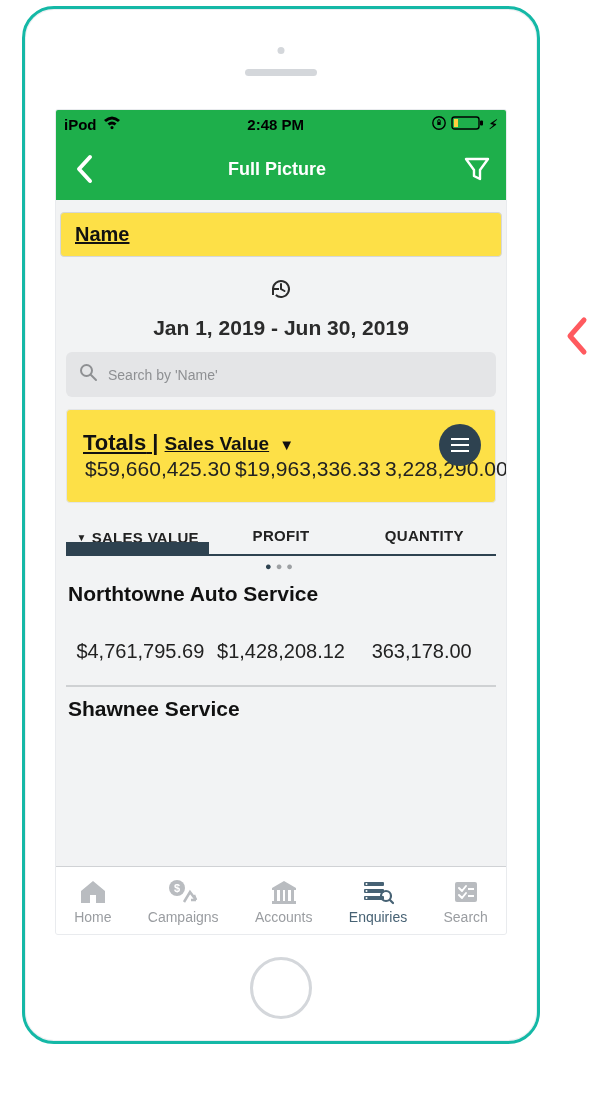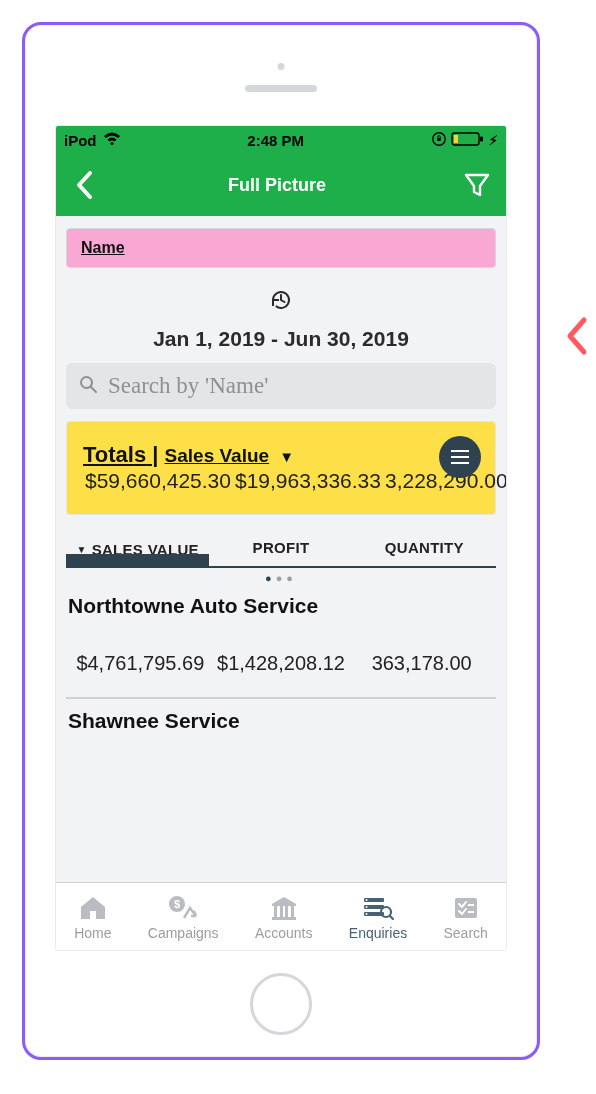--- a/index.html
+++ b/index.html
@@ -2,25 +2,25 @@
 <html><head>
 <meta charset="utf-8">
 <style>
   * { margin: 0; padding: 0; box-sizing: border-box; font-family: -apple-system, BlinkMacSystemFont, "Segoe UI", Helvetica, Arial, sans-serif; }
   body { background: #fff; width: 596px; height: 1094px; position: relative; }
 
   
   .phone {
     position: absolute;
     left: 22px;
-    top: 22px;
+    top: 6px;
     width: 518px;
     height: 1038px;
-    border: 3px solid #8b5cf6;
-    border-radius: 19px;
+    border: 3px solid #14b8a6;
+    border-radius: 32px;
     background: #fff;
     box-shadow: 0 0 0 1px #eceef1 inset;
   }
   .speaker-dot {
     position: absolute;
     top: 38px;
     left: 50%;
     transform: translateX(-50%);
     width: 7px; height: 7px;
     background: #d4d7db;
@@ -90,26 +90,26 @@
     flex: 1;
     text-align: center;
     margin-left: -8px;
   }
   .back-chev, .filter-ic { width: 34px; height: 34px; display: flex; align-items: center; justify-content: center; }
 
   
   .content { flex: 1; overflow: hidden; background: #f2f3f4; display: flex; flex-direction: column; }
 
   .name-card {
-    margin: 12px 10px 6px;
-    background: #f9a8d4;
+    margin: 12px 4px 6px;
+    background: #fde047;
     border: 1px solid #d5d7d9;
     border-radius: 4px;
     padding: 10px 14px;
-    font-size: 16px;
+    font-size: 20px;
     font-weight: 700;
     text-decoration: underline;
     color: #111;
   }
 
   .date-row {
     display: flex;
     align-items: center;
     justify-content: center;
     gap: 10px;
@@ -128,24 +128,23 @@
     display: flex;
     align-items: center;
     gap: 10px;
     color: #7d7f82;
     font-size: 21px;
   }
   .search-box input {
     background: transparent;
     border: none;
     outline: none;
-    font-size: 23px;
+    font-size: 14px;
     color: #000000;
     flex: 1;
-    font-family: Liberation Serif, serif;
   }
   .search-box input::placeholder { color: #8e9093; }
 
   .totals-card {
     margin: 0 10px 18px;
     background: #fde047;
     border: 1px solid #e3e5e7;
     border-radius: 4px;
     padding: 20px 16px 20px;
     position: relative;

